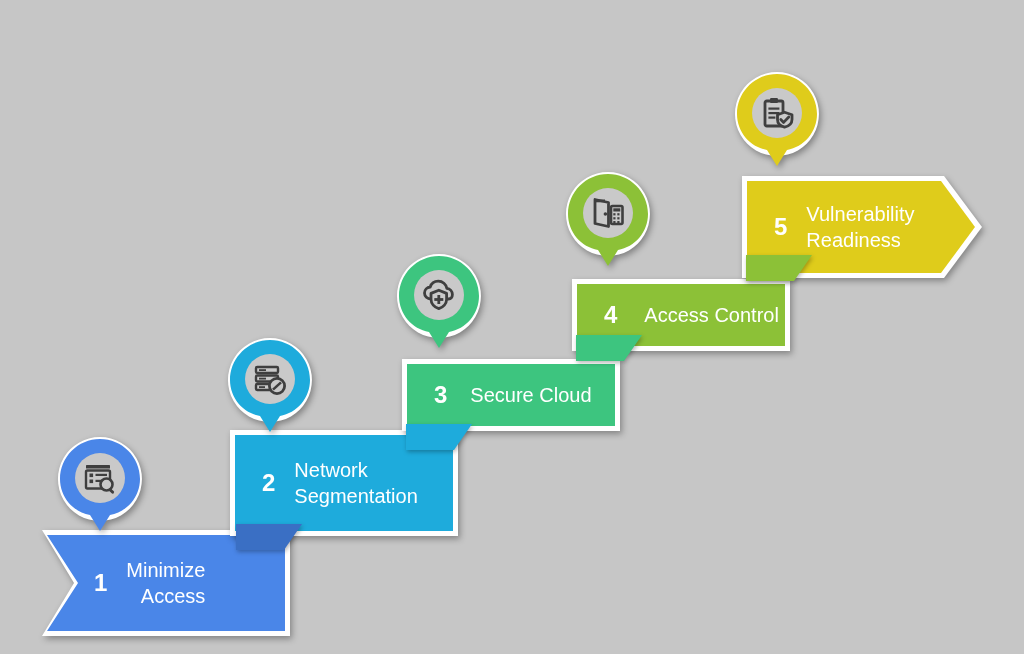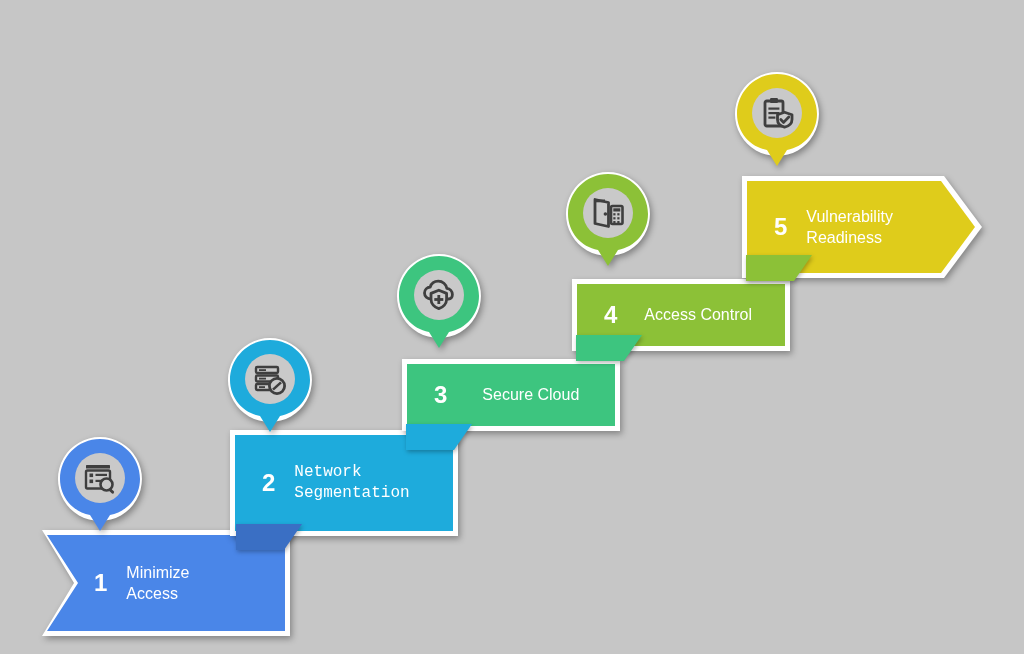--- a/index.html
+++ b/index.html
@@ -39,21 +39,21 @@
     z-index: 3;
     color: #ffffff;
     font-size: 24px;
     font-weight: bold;
     line-height: 1;
   }
   .banner-label {
     position: relative;
     z-index: 3;
     color: #ffffff;
-    font-size: 16px;
+    font-size: 20px;
     line-height: 1.32;
   }
 
   
   .fold {
     position: absolute;
     z-index: 1;
     filter: drop-shadow(1px 2px 2px rgba(0,0,0,0.28));
   }
 
@@ -89,21 +89,21 @@
         <polygon points="0,0 66,0 48,26 0,26" fill="#3a6fc4"></polygon>
       </svg>
     </div>
 
     <div class="banner" style="left:46px; top:534px; width:240px; height:98px;">
       <svg width="248" height="106" viewBox="0 0 248 106" style="position:absolute; left:-4px; top:-4px;">
         <polygon points="0,0 248,0 248,106 0,106 32,53" fill="#ffffff"></polygon>
         <polygon points="5,5 243,5 243,101 5,101 36,53" fill="#4a86e8"></polygon>
       </svg>
       <span class="banner-num" style="margin-left:48px;">1</span>
-      <span class="banner-label" style="margin-left:19px;">
+      <span class="banner-label" style="margin-left:19px;text-align:right;">
         <span>Minimize</span><br>
         <span>Access</span>
       </span>
     </div>
 
     <div class="pin" style="left:56px; top:435px;">
       <svg width="88" height="104" viewBox="0 0 88 104">
         <path d="M44 2 A42 42 0 1 1 43.9 2 Z M44 78 L34 70 L54 70 Z" fill="#ffffff"></path>
         <path d="M44 4 C22 4 4 22 4 44 C4 62 17 77 34 80 L44 96 L54 80 C71 77 84 62 84 44 C84 22 66 4 44 4 Z" fill="#4a86e8"></path>
         <circle cx="44" cy="43" r="25" fill="#c9c9c9"></circle>
@@ -129,21 +129,21 @@
         <polygon points="0,0 66,0 48,26 0,26" fill="#1eabdc"></polygon>
       </svg>
     </div>
 
     <div class="banner" style="left:234px; top:434px; width:220px; height:98px;">
       <svg width="228" height="106" viewBox="0 0 228 106" style="position:absolute; left:-4px; top:-4px;">
         <polygon points="0,0 228,0 228,106 0,106" fill="#ffffff"></polygon>
         <polygon points="5,5 223,5 223,101 5,101" fill="#1eabdc"></polygon>
       </svg>
       <span class="banner-num" style="margin-left:28px;">2</span>
-      <span class="banner-label" style="margin-left:19px;font-family:Liberation Mono, monospace;">
+      <span class="banner-label" style="margin-left:19px;">
         <span>Network</span><br>
         <span>Segmentation</span>
       </span>
     </div>
 
     <div class="pin" style="left:226px; top:336px;">
       <svg width="88" height="104" viewBox="0 0 88 104">
         <path d="M44 2 A42 42 0 1 1 43.9 2 Z M44 78 L34 70 L54 70 Z" fill="#ffffff"></path>
         <path d="M44 4 C22 4 4 22 4 44 C4 62 17 77 34 80 L44 96 L54 80 C71 77 84 62 84 44 C84 22 66 4 44 4 Z" fill="#1eabdc"></path>
         <circle cx="44" cy="43" r="25" fill="#c9c9c9"></circle>
@@ -169,21 +169,21 @@
         <polygon points="0,0 66,0 48,26 0,26" fill="#3dc57f"></polygon>
       </svg>
     </div>
 
     <div class="banner" style="left:406px; top:363px; width:210px; height:64px;">
       <svg width="218" height="72" viewBox="0 0 218 72" style="position:absolute; left:-4px; top:-4px;">
         <polygon points="0,0 218,0 218,72 0,72" fill="#ffffff"></polygon>
         <polygon points="5,5 213,5 213,67 5,67" fill="#3dc57f"></polygon>
       </svg>
       <span class="banner-num" style="margin-left:28px;">3</span>
-      <span class="banner-label" style="margin-left:35px;">
+      <span class="banner-label" style="margin-left:23px;">
         <span>Secure Cloud</span>
       </span>
     </div>
 
     <div class="pin" style="left:395px; top:252px;">
       <svg width="88" height="104" viewBox="0 0 88 104">
         <path d="M44 2 A42 42 0 1 1 43.9 2 Z M44 78 L34 70 L54 70 Z" fill="#ffffff"></path>
         <path d="M44 4 C22 4 4 22 4 44 C4 62 17 77 34 80 L44 96 L54 80 C71 77 84 62 84 44 C84 22 66 4 44 4 Z" fill="#3dc57f"></path>
         <circle cx="44" cy="43" r="25" fill="#c9c9c9"></circle>
       </svg>

